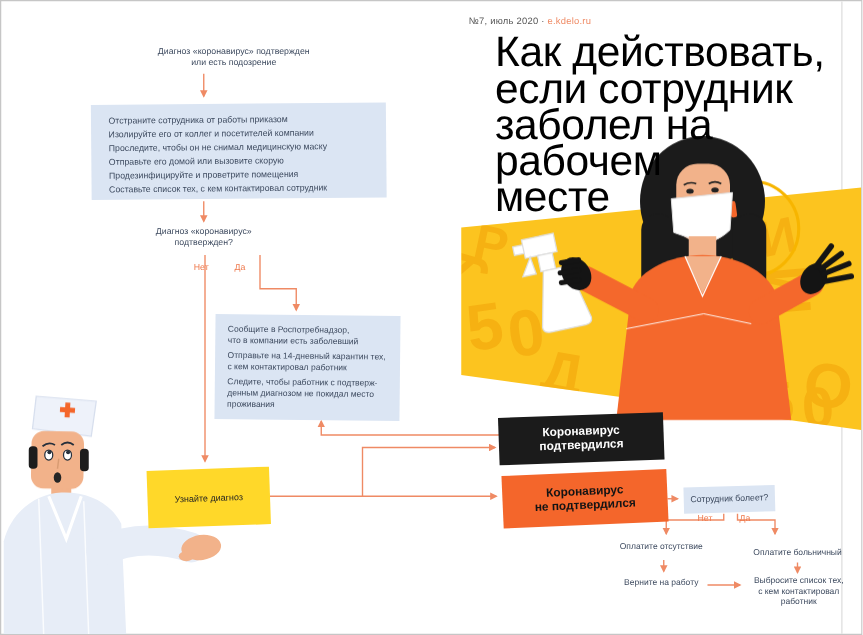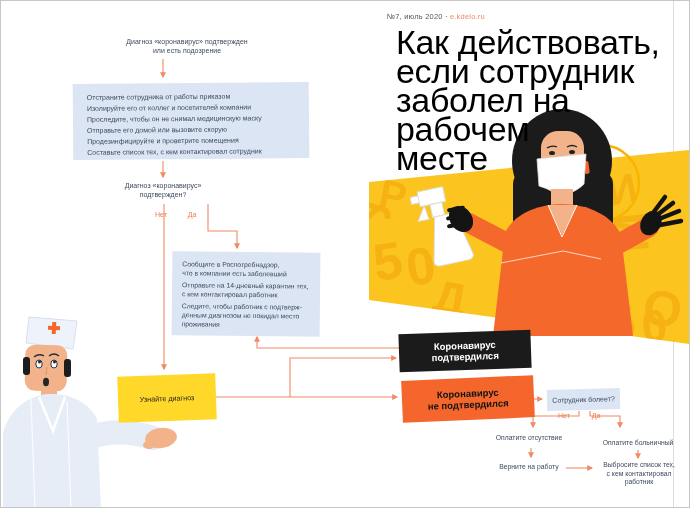--- a/index.html
+++ b/index.html
@@ -9,21 +9,21 @@
     font-family:"Liberation Sans",sans-serif;margin:0 auto;
   }
   .abs{position:absolute;}
   .pre{white-space:pre-line;}
   .flowtext{font-size:7px;line-height:9px;color:#3d4a5f;text-align:center;}
   .smalltext{font-size:6.8px;line-height:8.6px;color:#3d4a5f;text-align:center;}
   .branch{font-size:7px;color:#ef7a4e;text-align:center;}
   
   #fold{left:672px;top:0;width:1px;height:508px;background:#dedede;}
   
-  #hdr{left:386px;top:11px;font-size:7.5px;color:#565656;letter-spacing:.2px;}
+  #hdr{left:374px;top:11px;font-size:7.5px;color:#565656;letter-spacing:.2px;}
   #hdr .site{color:#ef8a64;}
   #title{left:395px;top:27px;width:300px;font-size:34px;line-height:29px;color:#000000;
          font-weight:500;letter-spacing:-.3px;}
   
   #start{left:104px;top:36px;width:164px;}
   #bluebox1{left:72px;top:82px;width:236px;height:76px;background:#dbe5f3;
             transform:rotate(-.5deg);padding:8px 0 0 14px;box-sizing:border-box;}
   #bluebox1 div{font-size:7px;line-height:11px;color:#3d4a5f;text-align:left;}
   #q1{left:112px;top:180px;width:100px;}
   #no1{left:149px;top:210px;width:22px;}

